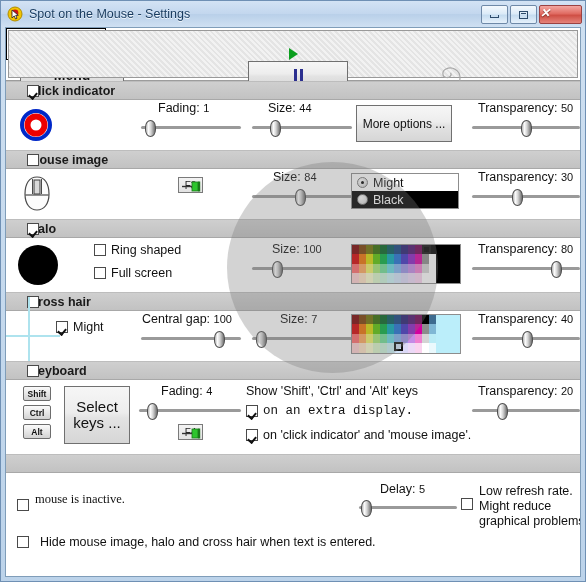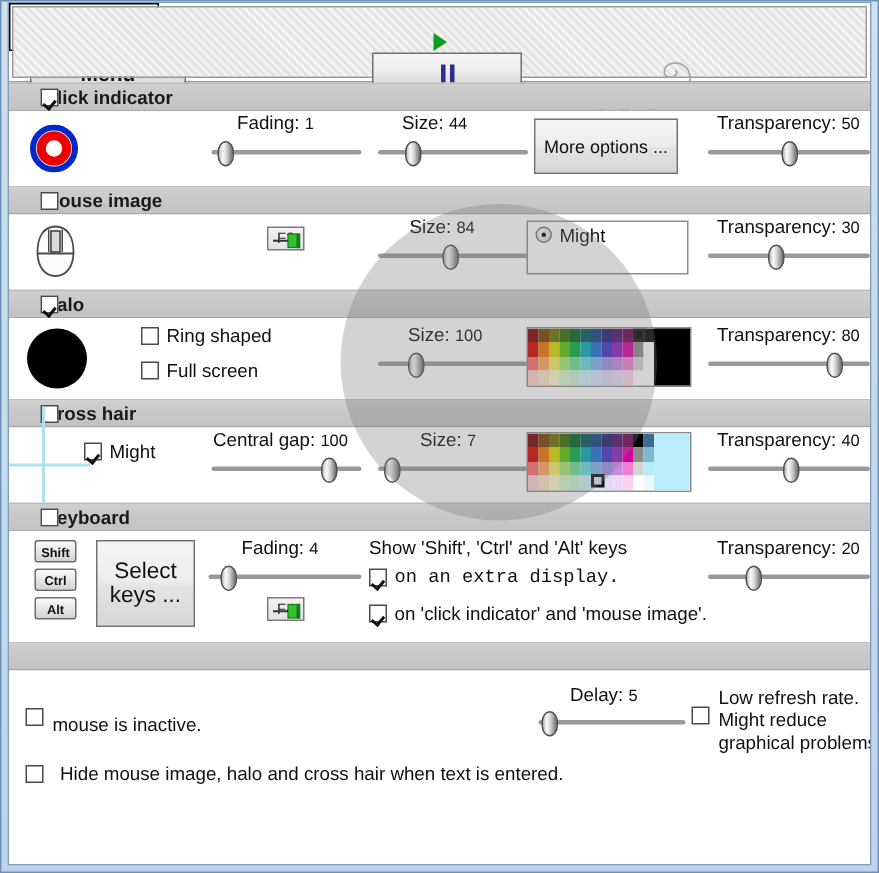--- a/index.html
+++ b/index.html
@@ -158,20 +158,41 @@
     pointer-events:none; z-index:40;
   }
   .crosshair-prev { position:absolute; z-index:5; }
   .crosshair-prev i { position:absolute; background:#aee3ee; display:block; }
 </style>
 </head>
 <body>
 
 <div class="window">
 
+  <div class="titlebar">
+    <div class="app-icon">
+      <svg width="16" height="16" viewBox="0 0 16 16">
+        <circle cx="8" cy="8" r="7" fill="#f2c400" stroke="#b08c00" stroke-width="1"></circle>
+        <circle cx="8" cy="7" r="3.4" fill="#cc1111"></circle>
+        <path d="M5 4 L5 12 L7.2 9.9 L8.6 13 L10 12.3 L8.7 9.4 L11.3 9.3 Z" fill="#ffffff" stroke="#222" stroke-width="0.8"></path>
+      </svg>
+    </div>
+    <div class="title-text">Spot on the Mouse - Settings</div>
+    <div class="wbtns">
+      <div class="wbtn">
+          <i class="min-g"></i>
+        </div>
+      <div class="wbtn">
+          <i class="max-g"></i>
+        </div>
+      <div class="wbtn close">
+          <i class="close-g">✕</i>
+        </div>
+    </div>
+  </div>
 
   <div class="client">
 
     <div class="toolbar">
       <div class="btn" id="menu-btn">Menu</div>
       <div id="play-wrap">
         <div class="btn" id="play-btn">
           <span class="tri"></span>
         </div>
       </div>
@@ -271,20 +292,24 @@
       </div>
       <div class="slider" style="left:246px;top:20px;width:100px;">
         <div class="track"></div>
         <div class="knob" style="left:48%;"></div>
       </div>
 
       <div style="position:absolute;left:345px;top:4px;width:108px;height:36px;border:1px solid #8d8d8d;background:#fff;">
         <div class="inline" style="height:17px;padding-left:5px;background:#fff;">
           <span class="rad sel"></span>
           <span class="txt">Might</span>
+        </div>
+        <div class="inline" style="height:17px;padding-left:5px;background:#000;">
+          <span class="rad"></span>
+          <span class="txt" style="color:#fff;">Black</span>
         </div>
       </div>
 
       <div class="slabel" style="left:472px;top:1px;">
         <b>Transparency:</b>
         <span class="num">30</span>
       </div>
       <div class="slider" style="left:466px;top:20px;width:108px;">
         <div class="track"></div>
         <div class="knob" style="left:42%;"></div>
@@ -540,21 +565,21 @@
       <div class="slider" style="left:466px;top:23px;width:108px;">
         <div class="track"></div>
         <div class="knob" style="left:28%;"></div>
       </div>
     </div>
 
     <div class="sect-head" style="padding-left:0;"></div>
     <div class="sect-body" style="flex:1 1 auto;">
       <div style="position:absolute;left:11px;top:24px;"><span class="cb"></span></div>
       <div style="position:absolute;left:29px;top:11px;">
-        <div class="txt" style="margin-top:18px;">mouse is inactive.</div>
+        <div class="txt" style="margin-top:8px;font-family:Liberation Serif, serif;">mouse is inactive.</div>
       </div>
 
       <div class="inline" style="position:absolute;left:11px;top:62px;">
         <span class="cb"></span>
         <span class="txt" style="margin-left:6px;">Hide mouse image, halo and cross hair when text is entered.</span>
       </div>
 
       <div class="slabel" style="left:374px;top:9px;">
         <b>Delay:</b>
         <span class="num">5</span>

